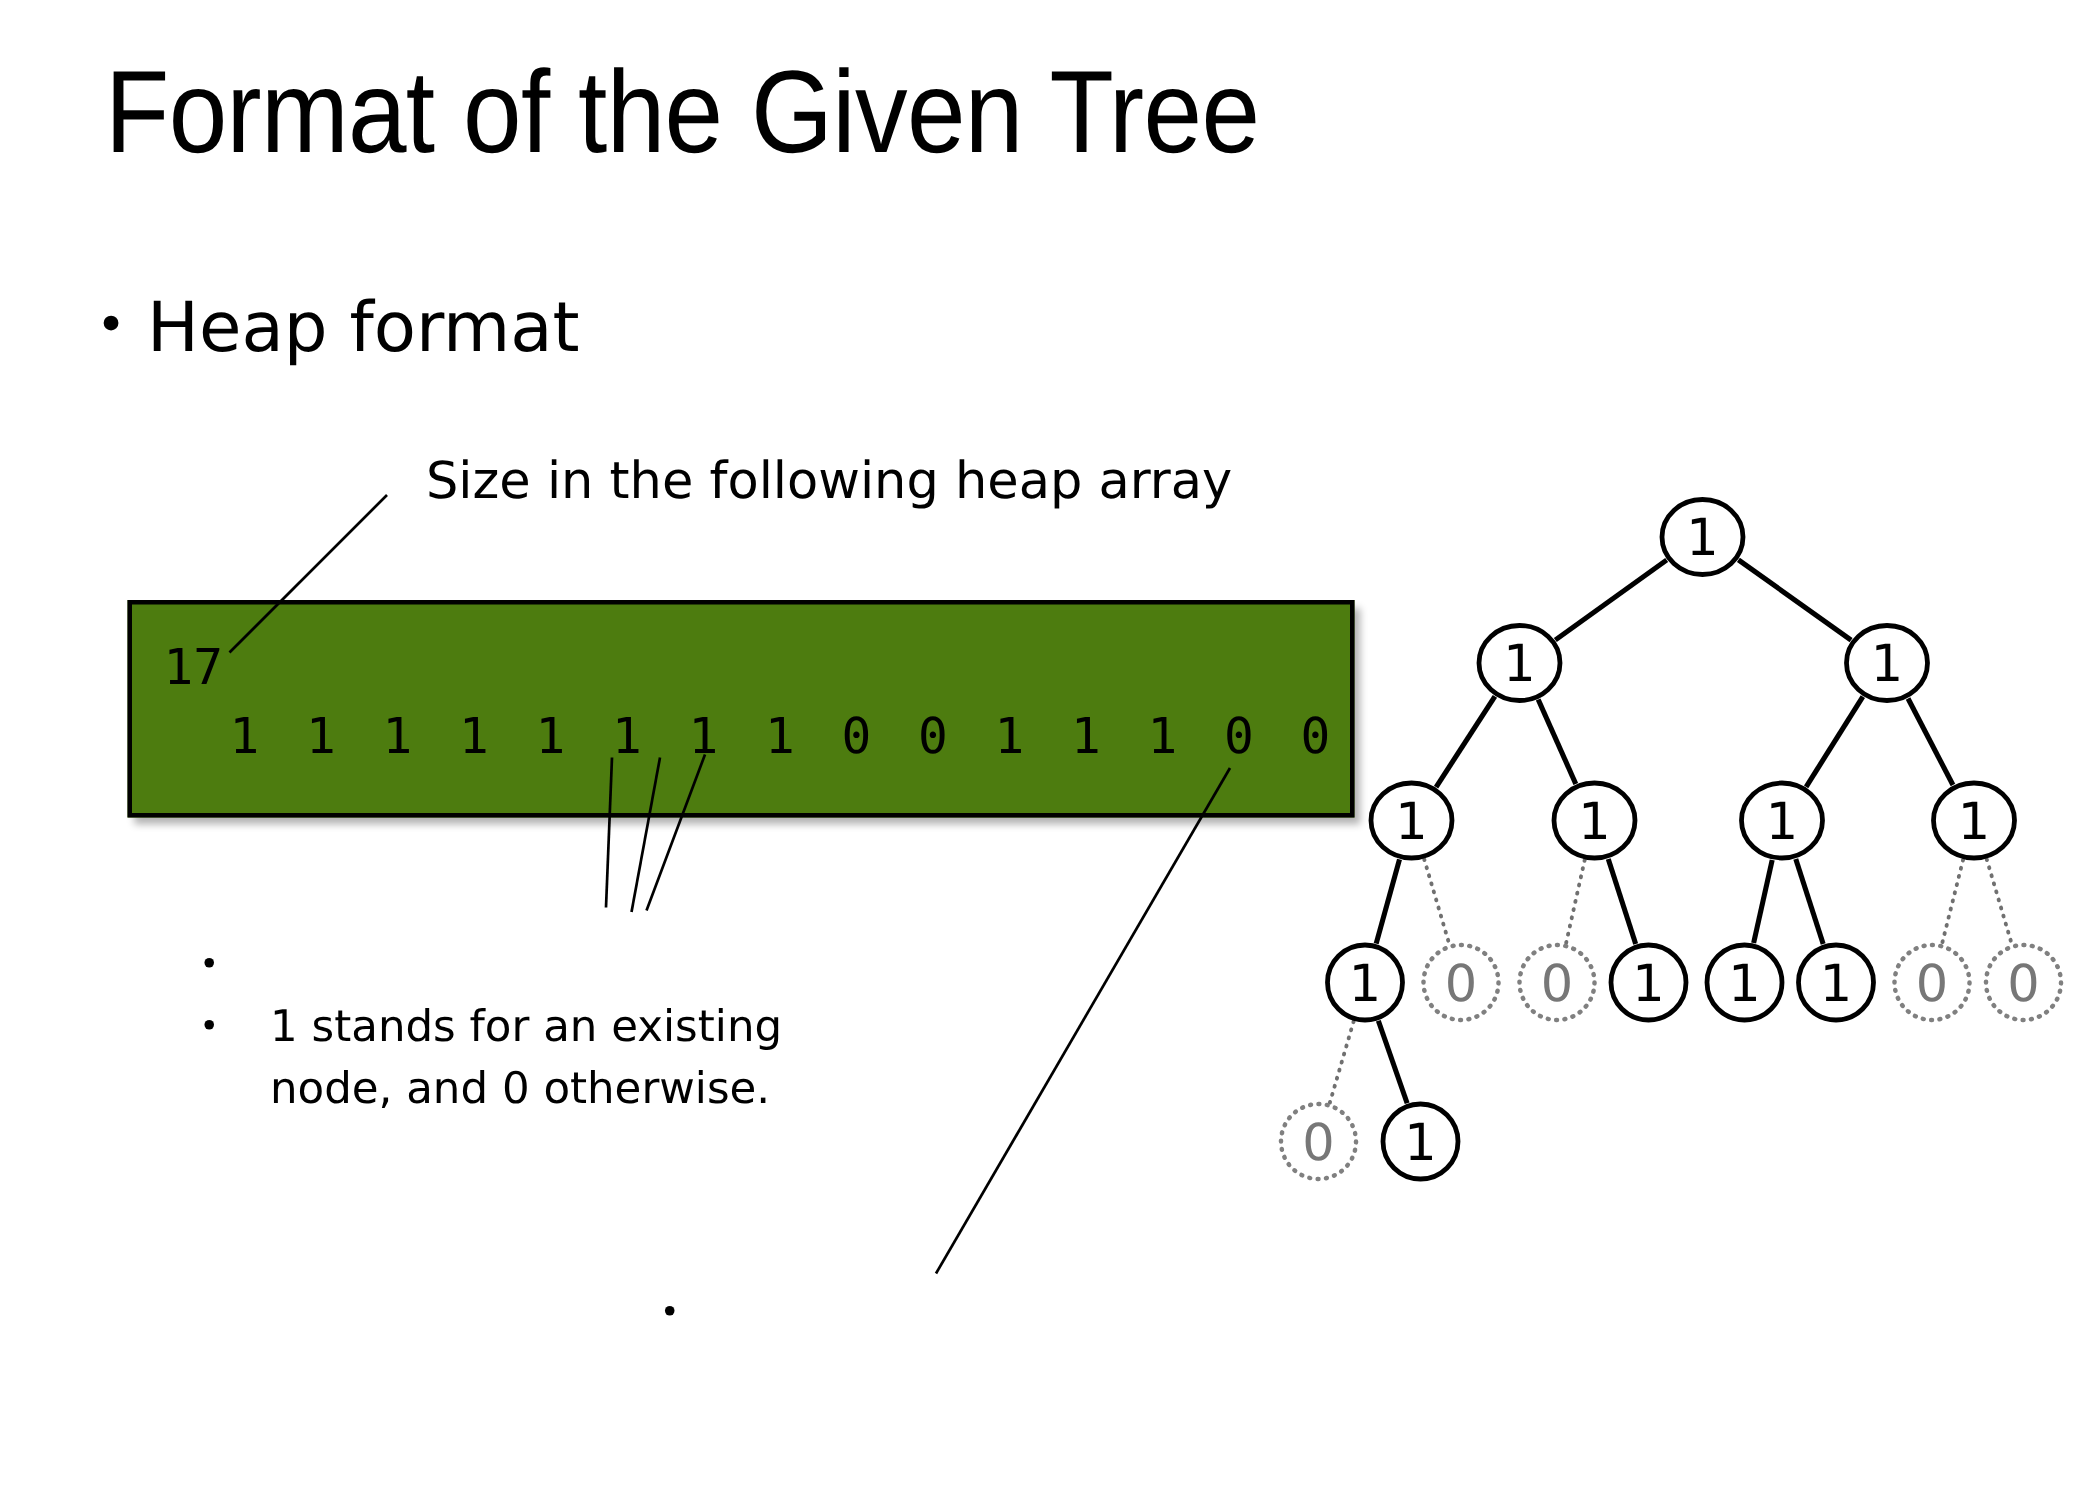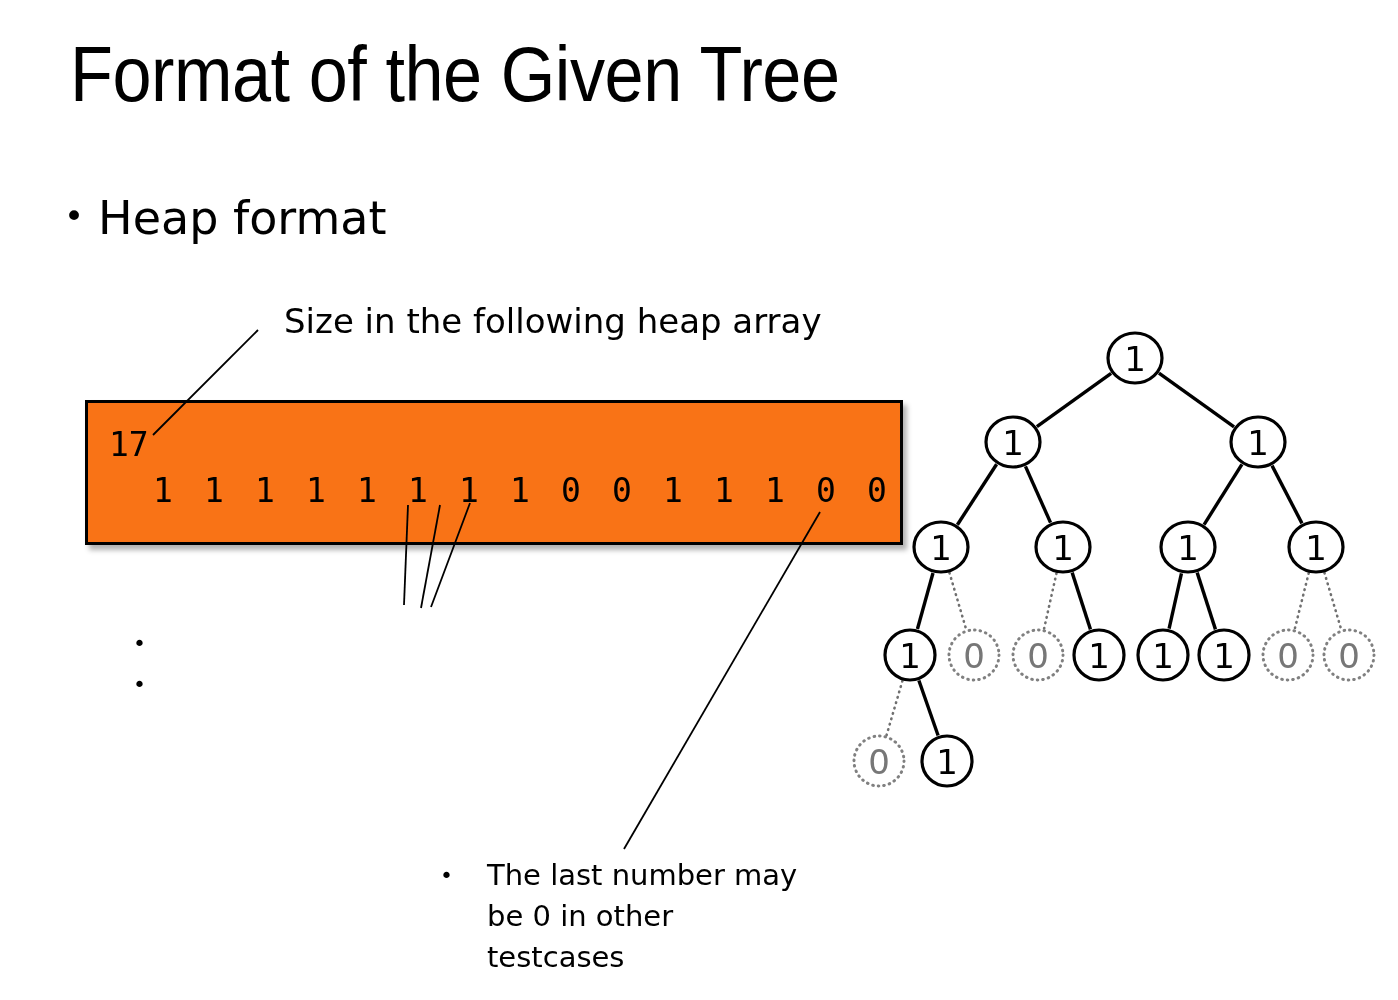--- a/index.html
+++ b/index.html
@@ -66,21 +66,21 @@
 
   
   #heap-array-box {
     position: absolute;
     left: 85px;
     top: 400px;
     width: 818px;
     height: 145px;
     box-sizing: border-box;
     border: 3px solid #000;
-    background: #f97316;
+    background: #4d7c0f;
     box-shadow: 4px 5px 5px rgba(0,0,0,0.30);
     overflow: hidden;
   }
   #heap-size-line {
     position: absolute;
     left: 21px;
     top: 22px;
     font-family: "DejaVu Sans Mono", monospace;
     font-size: 33px;
     line-height: 40px;
@@ -162,28 +162,27 @@
   <div id="heap-size-line">17</div>
   <div id="heap-values-line"><span class="cell">1</span><span class="cell">1</span><span class="cell">1</span><span class="cell">1</span><span class="cell">1</span><span class="cell">1</span><span class="cell">1</span><span class="cell">1</span><span class="cell">0</span><span class="cell">0</span><span class="cell">1</span><span class="cell">1</span><span class="cell">1</span><span class="cell">0</span><span class="cell">0</span><span class="cell">0</span></div>
 </div>
 
 <div id="bullets-middle" class="bullet-block">
     <div class="bullet-row">
       <span class="bmark">•</span>
     </div>
     <div class="bullet-row">
       <span class="bmark">•</span>
+      <span class="btext">1 stands for an existing
+node, and 0 otherwise.</span>
     </div>
   </div>
 <div id="bullets-bottom" class="bullet-block">
     <div class="bullet-row">
       <span class="bmark">•</span>
-      <span class="btext">The last number may
-be 0 in other
-testcases</span>
     </div>
   </div>
 
 <svg id="vector-layer" viewBox="0 0 1398 1000">
   <g id="leader-lines-group">
       <line x1="153" y1="435" x2="258" y2="330" stroke="#000000" stroke-width="1.8"></line>
       <line x1="408" y1="505" x2="404" y2="605" stroke="#000000" stroke-width="1.8"></line>
       <line x1="440" y1="505" x2="421" y2="608" stroke="#000000" stroke-width="1.8"></line>
       <line x1="470" y1="503" x2="431" y2="607" stroke="#000000" stroke-width="1.8"></line>
       <line x1="820" y1="512" x2="624" y2="849" stroke="#000000" stroke-width="1.8"></line>

